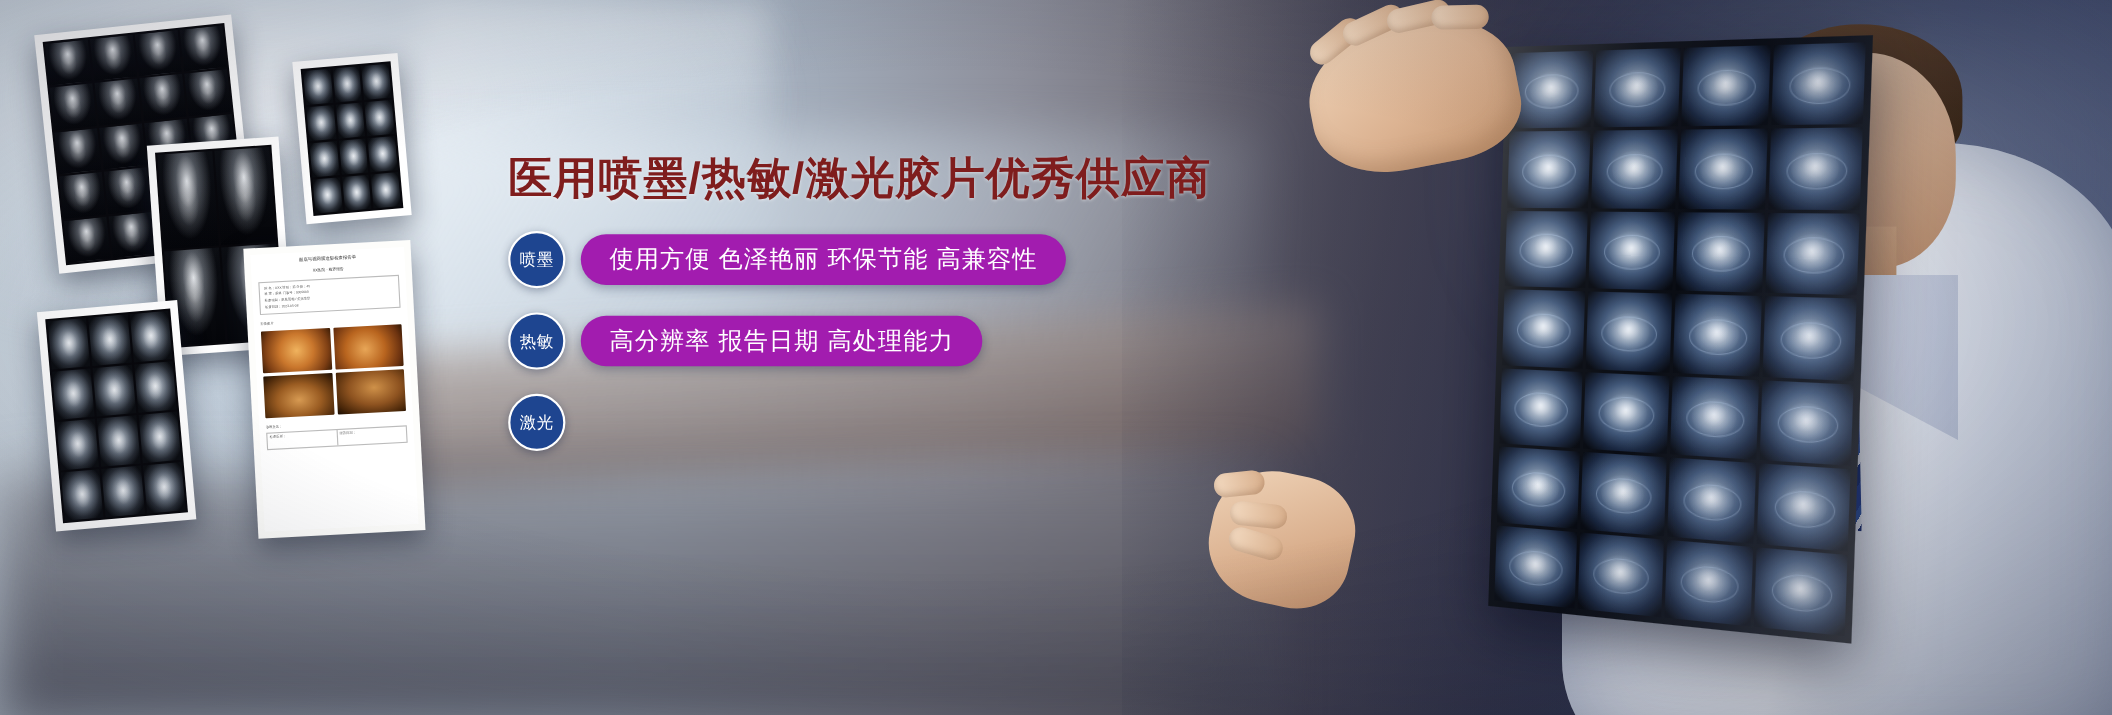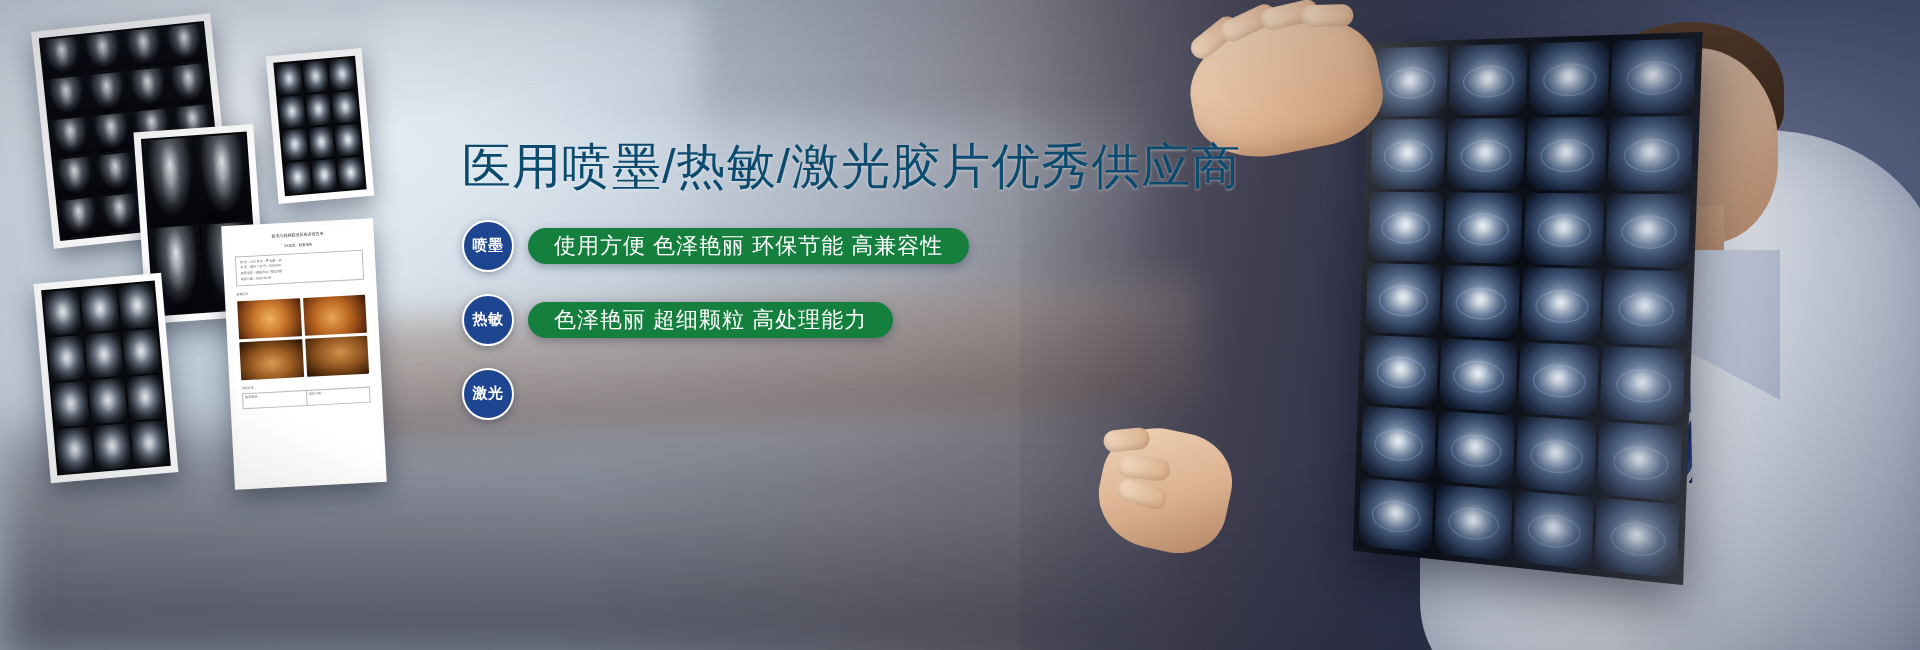--- a/index.html
+++ b/index.html
@@ -252,47 +252,47 @@
     position:absolute; inset:0;
     background:linear-gradient(108deg, rgba(255,255,255,.22) 0%, rgba(255,255,255,.04) 26%,
                 rgba(255,255,255,0) 48%, rgba(190,205,235,.12) 78%, rgba(255,255,255,.2) 100%);
   }
 
   
   .content {
     position:absolute; left:462px; top:140px; width:620px;
   }
   .headline {
-    font-size:49px; font-weight:normal; letter-spacing:1px;
-    color:#0c4a6e;
+    font-size:40px; font-weight:bold; letter-spacing:1px;
+    color:#7f1d1d;
     text-shadow:0 1px 3px rgba(255,255,255,.5);
     white-space:nowrap;
     line-height:1.1;
   }
 
   .rows { margin-top:26px; }
   .feature-row {
     display:flex; align-items:center;
     margin-bottom:22px;
   }
   .chip {
     flex:0 0 auto;
     width:52px; height:52px; border-radius:50%;
     border:2px solid #ffffff;
     background:#1e4590;
     color:#ffffff;
     display:flex; align-items:center; justify-content:center;
-    font-size:15px; font-weight:bold; letter-spacing:.5px;
+    font-size:15px; font-weight:normal; letter-spacing:.5px;
     box-shadow:0 2px 8px rgba(12,26,60,.35);
   }
   .pill {
     margin-left:14px;
-    height:36px;
+    height:46px;
     border-radius:23px;
-    background:#15803d;
+    background:#a21caf;
     color:#ffffff;
     display:flex; align-items:center;
     padding:0 26px;
     font-size:22px; letter-spacing:1px;
     white-space:nowrap;
     box-shadow:0 3px 10px rgba(12,26,60,.32);
   }
 </style>
 </head>
 <body>
@@ -476,21 +476,21 @@
 
     <div class="rows">
 
       <div class="feature-row">
         <div class="chip">喷墨</div>
         <div class="pill">使用方便 色泽艳丽 环保节能 高兼容性</div>
       </div>
 
       <div class="feature-row">
         <div class="chip">热敏</div>
-        <div class="pill">色泽艳丽 超细颗粒 高处理能力</div>
+        <div class="pill">高分辨率 报告日期 高处理能力</div>
       </div>
 
       <div class="feature-row">
         <div class="chip">激光</div>
       </div>
 
     </div>
   </div>
 
 </div>

